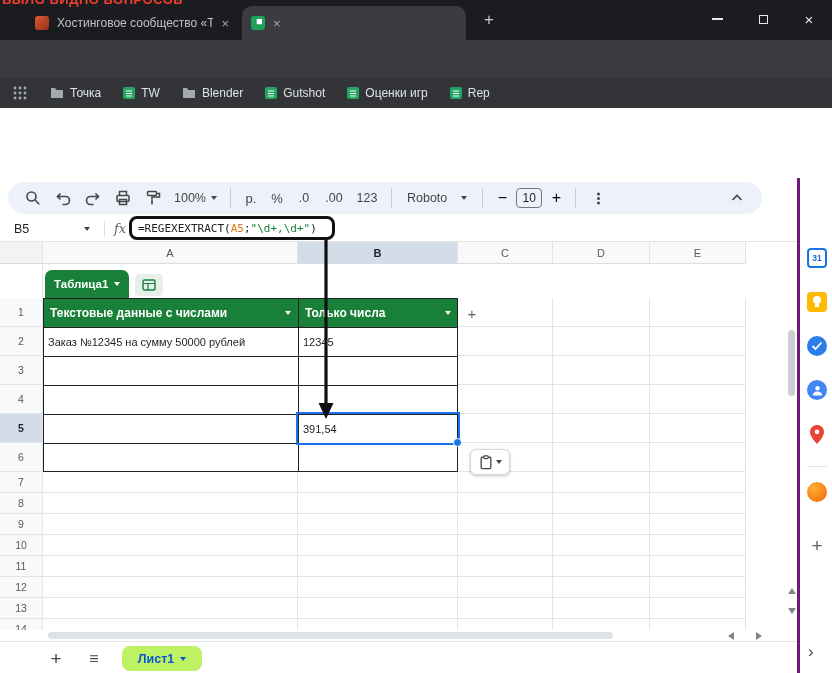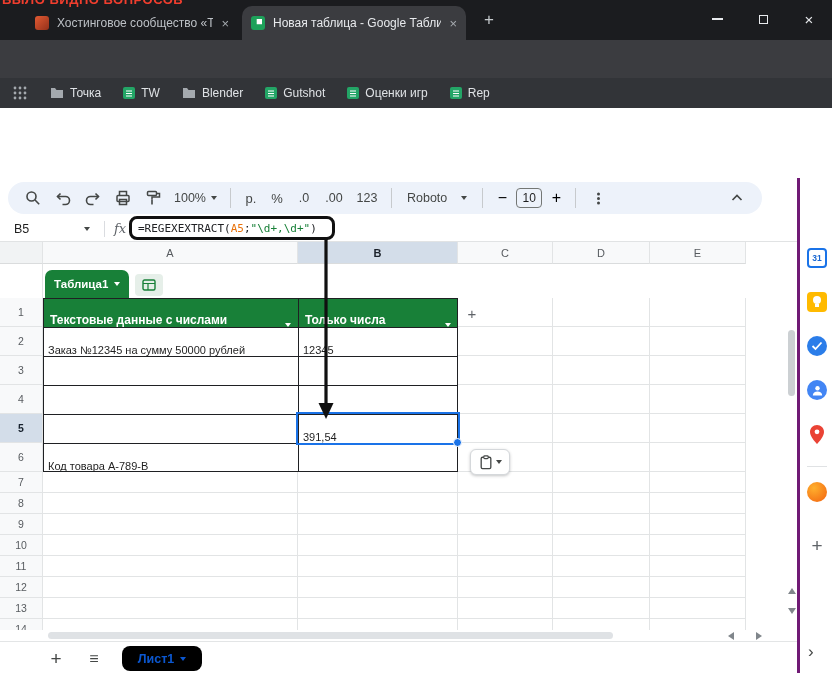--- a/index.html
+++ b/index.html
@@ -87,21 +87,21 @@
 .ch{position:absolute;top:0;height:22px;background:#f8f9fa;border-right:1px solid #e2e4e5;
   border-bottom:1px solid #dadcdd;display:flex;align-items:center;justify-content:center;
   font-size:11px;color:#575b5f}
 .ch-sel{background:#d3dde9;color:#1b222b;font-weight:600}
 .band-rh{position:absolute;left:0;top:22px;width:43px;height:34px;background:#fff;border-right:1px solid #e2e4e5}
 .rh{position:absolute;left:0;width:43px;background:#f8f9fa;border-right:1px solid #e2e4e5;
   border-bottom:1px solid #e2e4e5;display:flex;align-items:center;justify-content:center;
   font-size:10.5px;color:#575b5f}
 .rh-sel{background:#d3dde9;color:#18222e;font-weight:700}
 .gc{position:absolute;background:#fff;border-right:1px solid #e2e4e5;border-bottom:1px solid #e2e4e5}
-.tc{position:absolute;display:flex;align-items:flex-end;padding:0 5px;font-size:11px;color:#1f1f1f;
+.tc{position:absolute;display:flex;align-items:center;padding:0 5px;font-size:11px;color:#1f1f1f;
   background:#fff;white-space:nowrap;overflow:hidden}
 .tc-green{background:#188038;color:#fff;font-weight:700;font-size:12px;justify-content:space-between;padding:0 7px}
 .tframe{position:absolute;left:43px;top:56px;width:415px;height:174px;border:1.5px solid #1f2023;z-index:5;pointer-events:none}
 .thline{position:absolute;left:43px;width:415px;height:1px;background:#1f2023;z-index:5;pointer-events:none}
 .tvline{position:absolute;left:298px;top:56px;width:1px;height:174px;background:#1f2023;z-index:5;pointer-events:none}
 .chip{position:absolute;left:45px;top:28px;height:28px;background:#188038;border-radius:7px 7px 0 0;
   display:flex;align-items:center;gap:6px;padding:0 9px;color:#fff;font-size:11.5px;font-weight:700;z-index:4}
 .chipbtn{position:absolute;left:135px;top:32px;width:28px;height:22px;background:#e6efe9;border-radius:4px;
   display:flex;align-items:center;justify-content:center;z-index:4}
 .addcol{position:absolute;left:462px;top:61px;width:20px;height:20px;display:flex;align-items:center;
@@ -130,21 +130,21 @@
 .spicon{position:absolute;left:7px;width:20px;height:20px;display:flex;align-items:center;justify-content:center}
 .sp-cal{background:#fff;border:2px solid #1a73e8;border-radius:4px;font-size:8.5px;font-weight:700;color:#1967d2}
 .sp-keep{background:#ffba00;border-radius:4px;position:relative}
 .sp-keep:before{content:"";position:absolute;left:6px;top:4px;width:8px;height:8px;border-radius:50%;background:#fff}
 .sp-keep:after{content:"";position:absolute;left:8px;top:12px;width:4px;height:3px;background:#fff}
 .sp-tasks{background:#2b7de9;border-radius:50%}
 .sp-contacts{background:#4285f4;border-radius:50%}
 .sp-addon{background:radial-gradient(circle at 35% 30%,#ffb02e,#f2620f);border-radius:50%}
 .sp-div{position:absolute;left:7px;width:20px;height:1px;background:#e0e2e4}
 .sheetbar{position:absolute;left:0;top:641px;width:797px;height:32px;background:#fff;border-top:1px solid #e3e5e6}
-.sheettab{position:absolute;left:122px;top:4px;width:80px;height:25px;background:#000000;border-radius:8px;
+.sheettab{position:absolute;left:122px;top:4px;width:80px;height:25px;background:#bef264;border-radius:8px;
   display:flex;align-items:center;justify-content:center;gap:6px;color:#0b57d0;font-size:12.5px;font-weight:700}
 .sbbtn{position:absolute;top:5px;width:24px;height:24px;display:flex;align-items:center;justify-content:center;
   color:#444746}
 .chevR{position:absolute;left:808px;top:642px;font-size:17px;color:#444746}
 </style>
 </head>
 <body>
 
 <div class="screen">
 
@@ -152,21 +152,20 @@
     <div class="overlay-frag">
       <span>БЫЛО ВИДНО ВОПРОСОВ</span>
     </div>
     <div class="tab tab-inactive">
       <span class="favicon fav-orange"></span>
       <span class="tab-label">Хостинговое сообщество «Tim</span>
       <span class="tab-close">×</span>
     </div>
     <div class="tab tab-active">
       <span class="favicon fav-sheet"></span>
-      <span class="tab-label">Новая таблица - Google Табли</span>
       <span class="tab-close">×</span>
     </div>
     <div class="newtab">+</div>
     <div class="winctl" style="left:694px">
         <span class="win-bar"></span>
       </div>
     <div class="winctl" style="left:740px">
         <span class="win-sq"></span>
       </div>
     <div class="winctl win-x" style="left:786px">×</div>
@@ -439,21 +438,20 @@
       <span>Только числа</span>
       <span class="car car-w"></span>
     </div>
     <div class="addcol">+</div>
 
     <div class="tc" style="left:43px;top:85px;width:255px;height:29px">Заказ №12345 на сумму 50000 рублей</div>
     <div class="tc" style="left:298px;top:85px;width:160px;height:29px">12345</div>
     <div class="tc" style="left:298px;top:114px;width:160px;height:29px"></div>
     <div class="tc" style="left:298px;top:143px;width:160px;height:29px"></div>
     <div class="tc" style="left:298px;top:172px;width:160px;height:29px">391,54</div>
-    <div class="tc" style="left:43px;top:201px;width:255px;height:29px">Код товара А-789-В</div>
     <div class="tc" style="left:298px;top:201px;width:160px;height:29px"></div>
 
     <div class="tframe"></div>
     <div class="thline" style="top:85px"></div>
     <div class="thline" style="top:114px"></div>
     <div class="thline" style="top:143px"></div>
     <div class="thline" style="top:172px"></div>
     <div class="thline" style="top:201px"></div>
     <div class="tvline"></div>
 

